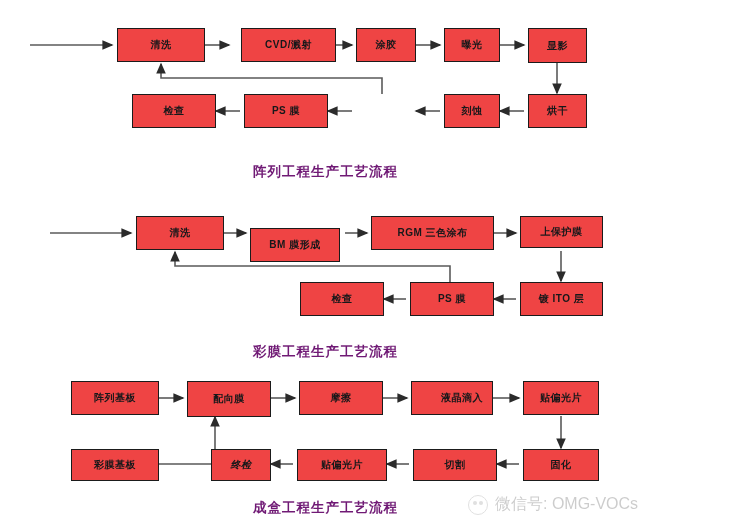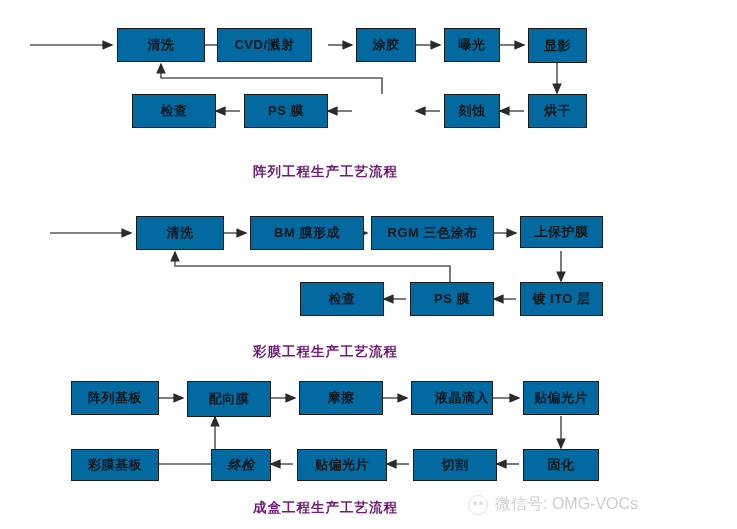--- a/index.html
+++ b/index.html
@@ -24,25 +24,25 @@
   svg.flow {
     position: absolute;
     left: 0; top: 0;
     width: 737px;
     height: 529px;
   }
   .node {
     position: absolute;
     box-sizing: border-box;
     border: 1.6px solid #1b1b1b;
-    background: #0369a1;
+    background: #ef4444;
     display: flex;
     align-items: center;
     justify-content: center;
-    font-size: 13px;
+    font-size: 10px;
     font-weight: 600;
     letter-spacing: 0.5px;
     color: #16181a;
     white-space: nowrap;
   }
   .caption {
     position: absolute;
     font-size: 13.5px;
     font-weight: 700;
     color: #701a75;
@@ -140,21 +140,21 @@
       <path d="M409,464 L387,464"></path>
       <path d="M293,464 L271,464"></path>
 
       <path d="M159,464 L215,464 L215,417"></path>
     </g>
   </svg>
 
   <div class="node" style="left:117px; top:28px; width:88px; height:34px;">
     <span>清洗</span>
   </div>
-  <div class="node" style="left:217px; top:28px; width:95px; height:34px;">
+  <div class="node" style="left:241px; top:28px; width:95px; height:34px;">
     <span class="small">CVD/溅射</span>
   </div>
   <div class="node" style="left:356px; top:28px; width:60px; height:34px;">
     <span>涂胶</span>
   </div>
   <div class="node" style="left:444px; top:28px; width:56px; height:34px;">
     <span>曝光</span>
   </div>
   <div class="node" style="left:528px; top:28px; width:59px; height:35px;">
     <span>显影</span>
@@ -170,21 +170,21 @@
   </div>
   <div class="node" style="left:132px; top:94px; width:84px; height:34px;">
     <span>检查</span>
   </div>
 
   <div class="caption" style="left:253px; top:163px;">阵列工程生产工艺流程</div>
 
   <div class="node" style="left:136px; top:216px; width:88px; height:34px;">
     <span>清洗</span>
   </div>
-  <div class="node" style="left:250px; top:216px; width:114px; height:34px;">
+  <div class="node" style="left:250px; top:228px; width:90px; height:34px;">
     <span class="small">BM 膜形成</span>
   </div>
   <div class="node" style="left:371px; top:216px; width:123px; height:34px;">
     <span class="small">RGM 三色涂布</span>
   </div>
   <div class="node" style="left:520px; top:216px; width:83px; height:32px;">
     <span class="small">上保护膜</span>
   </div>
   <div class="node" style="left:520px; top:282px; width:83px; height:34px;">
     <span class="small">镀 ITO 层</span>

